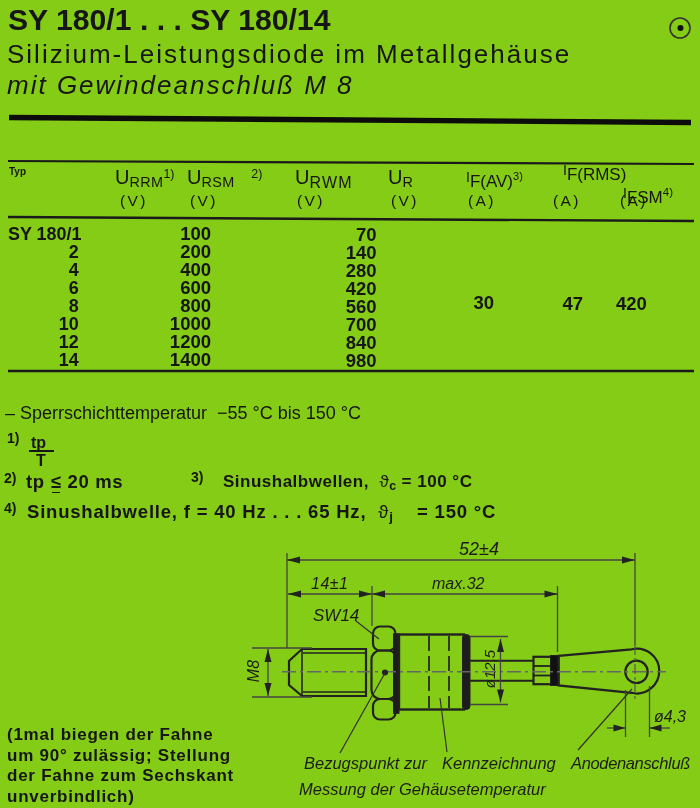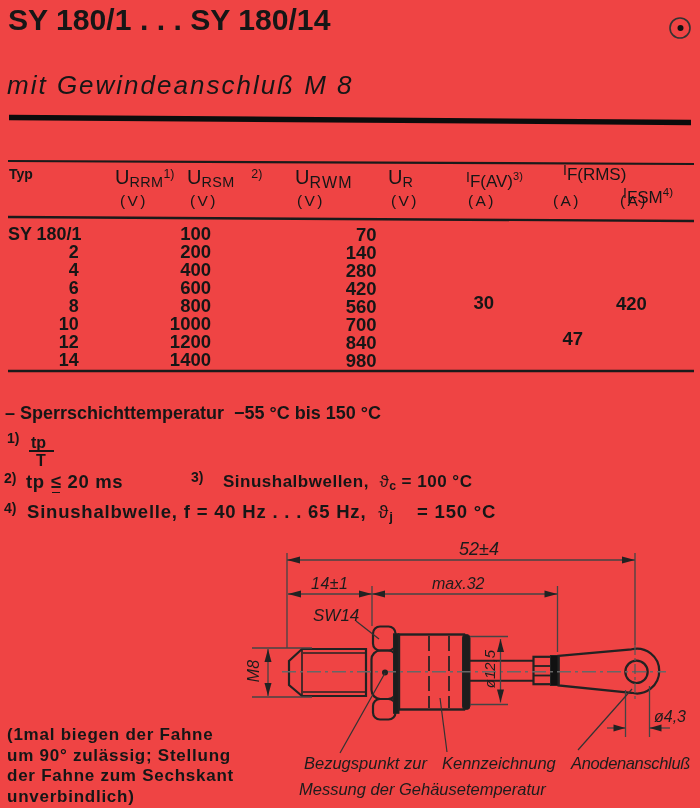--- a/index.html
+++ b/index.html
@@ -1,50 +1,51 @@
 <!DOCTYPE html>
 <html><head>
 <meta charset="utf-8">
 <style>
   html,body{margin:0;padding:0;}
-  #page{position:relative;width:700px;height:808px;background:#ef4444;overflow:hidden;
+  #page{position:relative;width:700px;height:808px;background:#84cc16;overflow:hidden;
         font-family:"Liberation Sans",sans-serif;color:#161616;}
   .abs{position:absolute;line-height:1;white-space:nowrap;}
   .num{text-align:right;font-weight:bold;}
   sub.s{font-size:0.72em;vertical-align:-0.24em;letter-spacing:0.4px;}
   sup.s{font-size:0.62em;vertical-align:0.45em;letter-spacing:0;}
   .leq{position:relative;display:inline-block;}
   .leq .bar{position:absolute;left:1px;right:2px;bottom:-2px;height:1.5px;background:#161616;}
 </style>
 </head>
 <body>
 <div id="page">
 
 <div class="abs" style="left:8px;top:5px;font-size:30px;font-weight:bold;transform:scaleX(1.005);transform-origin:0 0;">SY 180/1 . . . SY 180/14</div>
 
 <svg class="abs" style="left:666px;top:14px;" width="30" height="30" viewBox="0 0 30 30">
   <circle cx="14" cy="14" r="10" fill="none" stroke="#333" stroke-width="1.6"></circle>
   <circle cx="14.5" cy="14" r="3" fill="#111"></circle>
 </svg>
 
+<div class="abs" style="left:7px;top:41px;font-size:26px;letter-spacing:2.0px;">Silizium-Leistungsdiode im Metallgehäuse</div>
 
 <div class="abs" style="left:7px;top:72px;font-size:26px;letter-spacing:2.0px;font-style:italic;">mit Gewindeanschluß M 8</div>
 
 <svg class="abs" style="left:0;top:0;" width="700" height="400" viewBox="0 0 700 400">
 
   <line x1="9" y1="117.5" x2="691" y2="122.5" stroke="#0c0c0c" stroke-width="5.4"></line>
 
   <line x1="8" y1="161" x2="694" y2="164" stroke="#1a1a1a" stroke-width="2.2"></line>
 
   <line x1="8" y1="217" x2="694" y2="221" stroke="#1a1a1a" stroke-width="2.4"></line>
 
   <line x1="8" y1="371" x2="694" y2="371" stroke="#1a1a1a" stroke-width="2.6"></line>
 </svg>
 
-<div class="abs" style="left:9px;top:167px;font-size:14px;font-weight:bold;">Typ</div>
+<div class="abs" style="left:9px;top:167px;font-size:10px;font-weight:bold;">Typ</div>
 
 <div class="abs" style="left:115px;top:167px;font-size:20px;">U<sub class="s">RRM</sub><sup class="s">1)</sup></div>
 <div class="abs" style="left:120px;top:192.5px;font-size:15.5px;letter-spacing:2.4px;">(V)</div>
 
 <div class="abs" style="left:187px;top:167px;font-size:20px;">U<sub class="s">RSM</sub>&nbsp;&nbsp;&nbsp;<sup class="s">2)</sup></div>
 <div class="abs" style="left:190px;top:192.5px;font-size:15.5px;letter-spacing:2.4px;">(V)</div>
 
 <div class="abs" style="left:295px;top:167px;font-size:20px;">U<sub class="s" style="font-size:0.8em;letter-spacing:1.2px;margin-top:41px;">RWM</sub></div>
 <div class="abs" style="left:297px;top:192.5px;font-size:15.5px;letter-spacing:2.4px;">(V)</div>
 
@@ -61,25 +62,25 @@
 <div class="abs" style="left:620px;top:192.5px;font-size:15.5px;letter-spacing:2.4px;">(A)</div>
 
 <div class="abs num" style="left:8px;top:224.5px;width:73px;font-size:18.5px;line-height:18.05px;transform:scaleX(0.97);transform-origin:0 0;">SY 180/1<br>2<br>4<br>6<br>8<br>10<br>12<br>14</div>
 
 <div class="abs num" style="left:160px;top:225px;width:51px;font-size:18.5px;line-height:18.05px;">100<br>200<br>400<br>600<br>800<br>1000<br>1200<br>1400</div>
 
 <div class="abs num" style="left:330px;top:226px;width:46.5px;font-size:18.5px;line-height:18.05px;">70<br>140<br>280<br>420<br>560<br>700<br>840<br>980</div>
 
 <div class="abs num" style="left:460px;top:293.5px;width:34px;font-size:18.5px;">30</div>
 
-<div class="abs num" style="left:550px;top:294.5px;width:33px;font-size:18.5px;margin-top:35px;">47</div>
+<div class="abs num" style="left:550px;top:294.5px;width:33px;font-size:18.5px;">47</div>
 
 <div class="abs num" style="left:616px;top:295px;width:30px;font-size:18.5px;">420</div>
 
-<div class="abs" style="left:5px;top:403.5px;font-size:18px;font-weight:bold;">– Sperrschichttemperatur &nbsp;−55 °C bis 150 °C</div>
+<div class="abs" style="left:5px;top:403.5px;font-size:18px;font-weight:normal;">– Sperrschichttemperatur &nbsp;−55 °C bis 150 °C</div>
 
 <div class="abs" style="left:7px;top:431px;font-size:14px;font-weight:bold;">1)</div>
 
 <div class="abs" style="left:31px;top:434.5px;font-size:16px;font-weight:bold;">tp</div>
 <div class="abs" style="left:29px;top:450px;width:25px;height:2px;background:#161616;"></div>
 <div class="abs" style="left:36px;top:452.5px;font-size:16px;font-weight:bold;">T</div>
 
 
 <div class="abs" style="left:4px;top:470.5px;font-size:14px;font-weight:bold;">2)</div>
 

